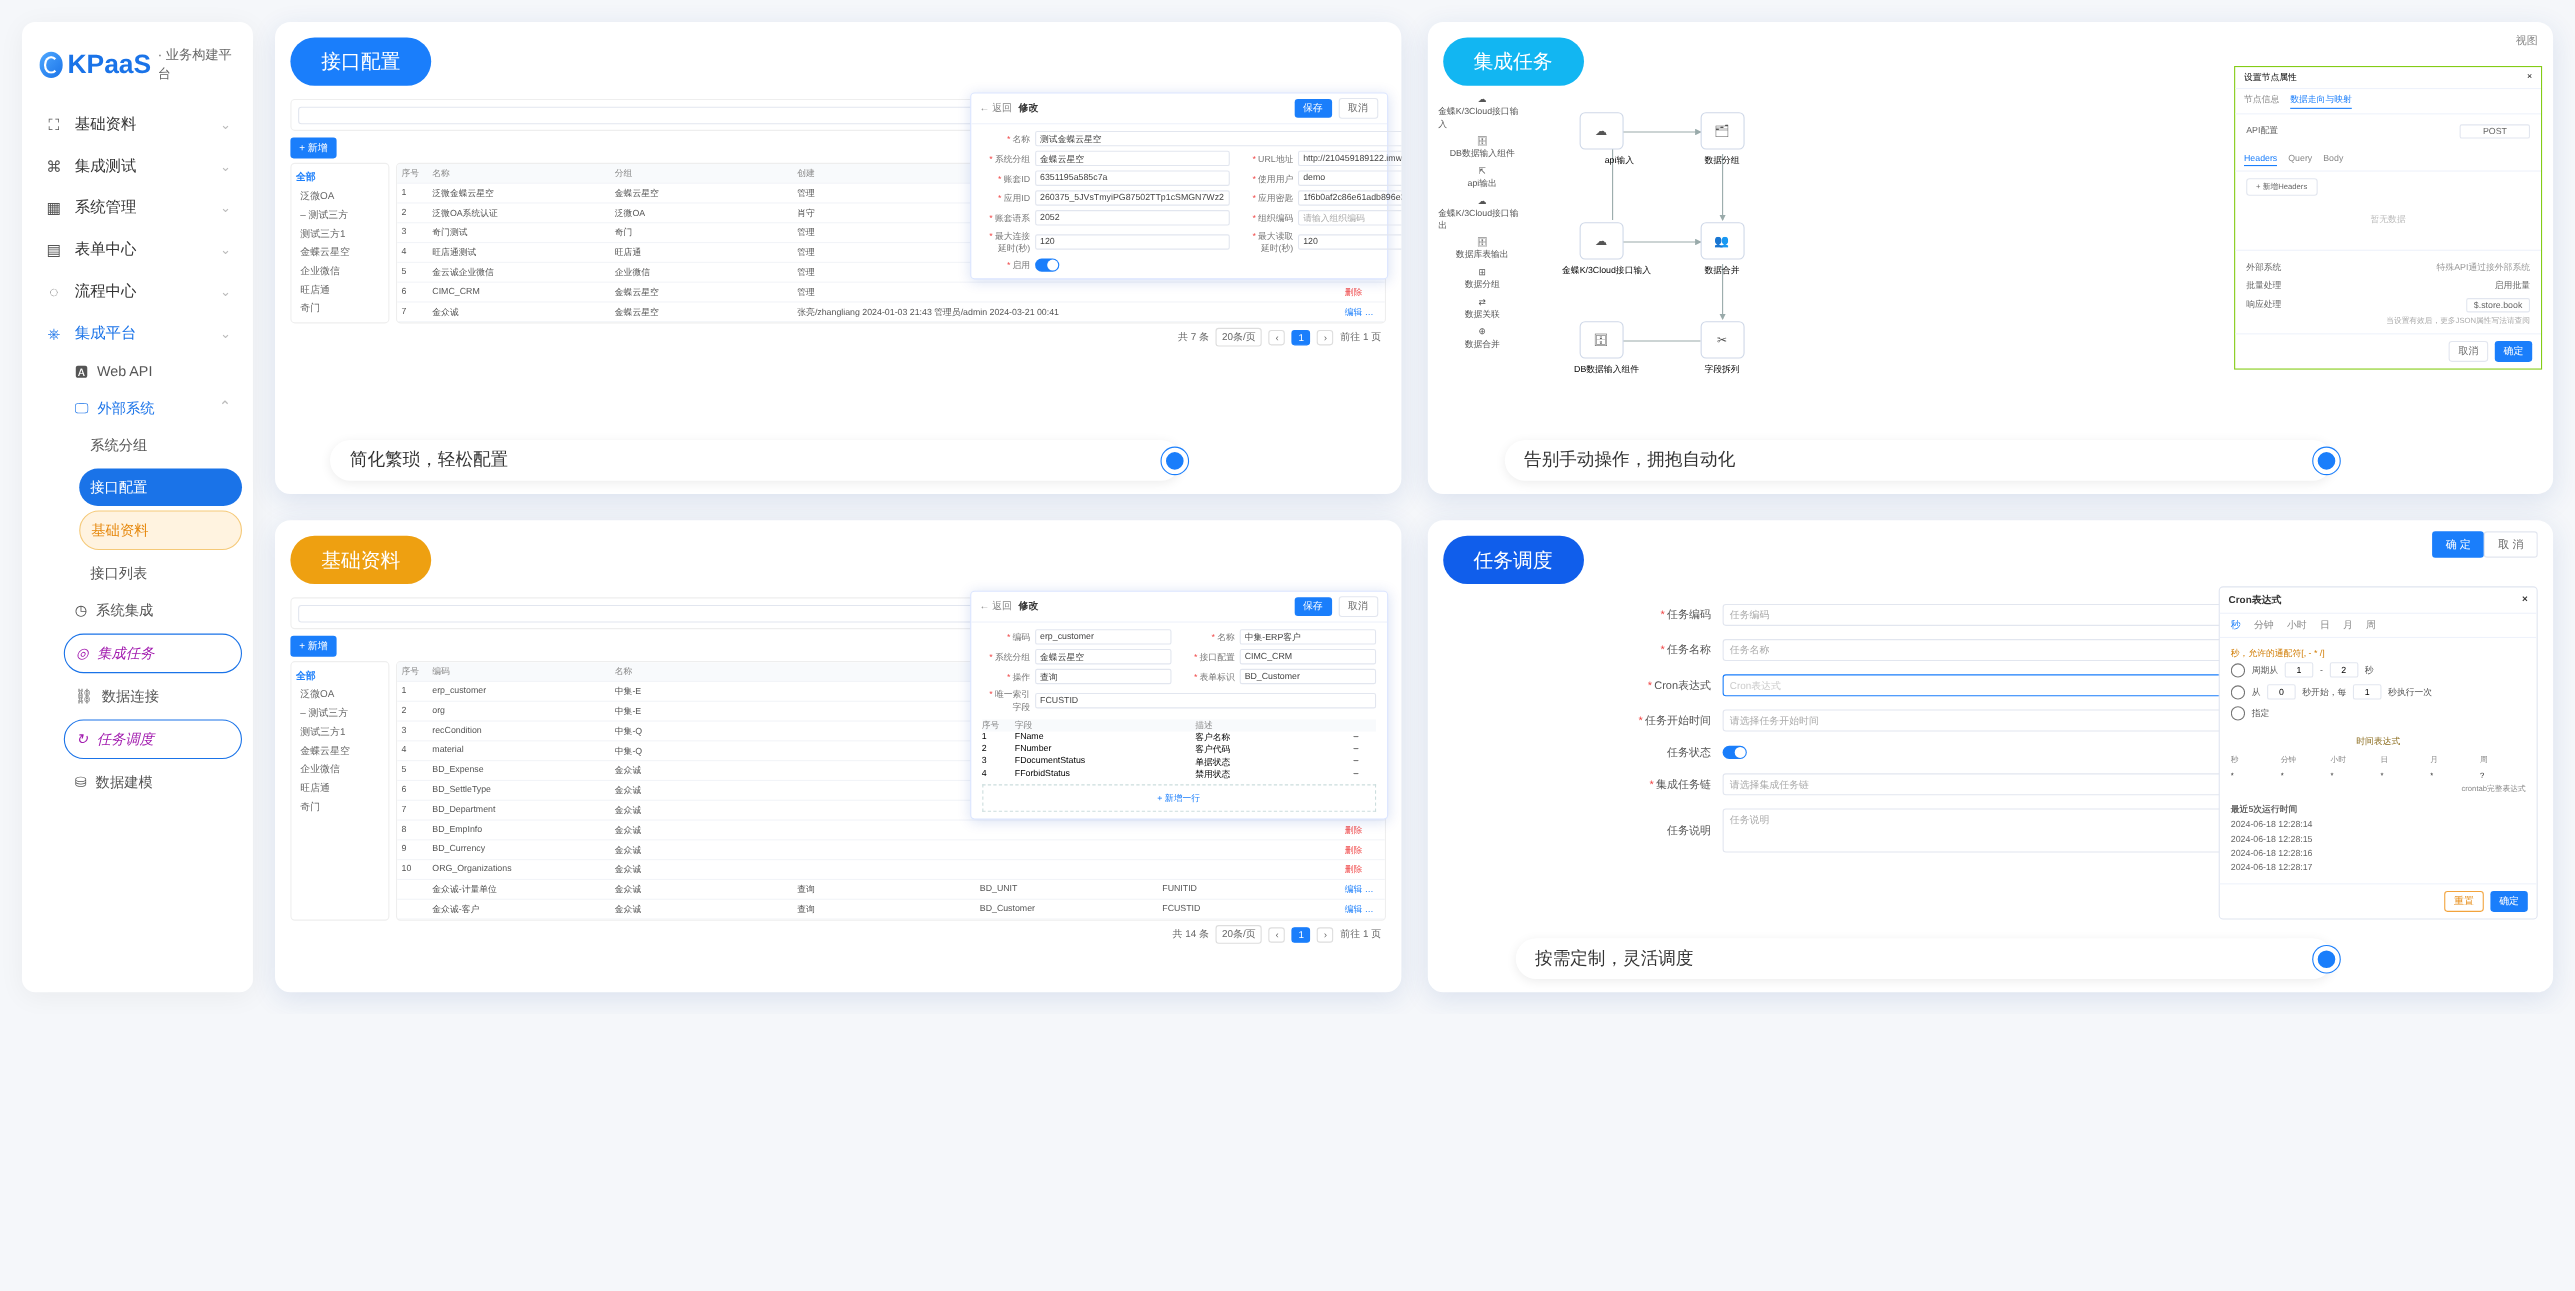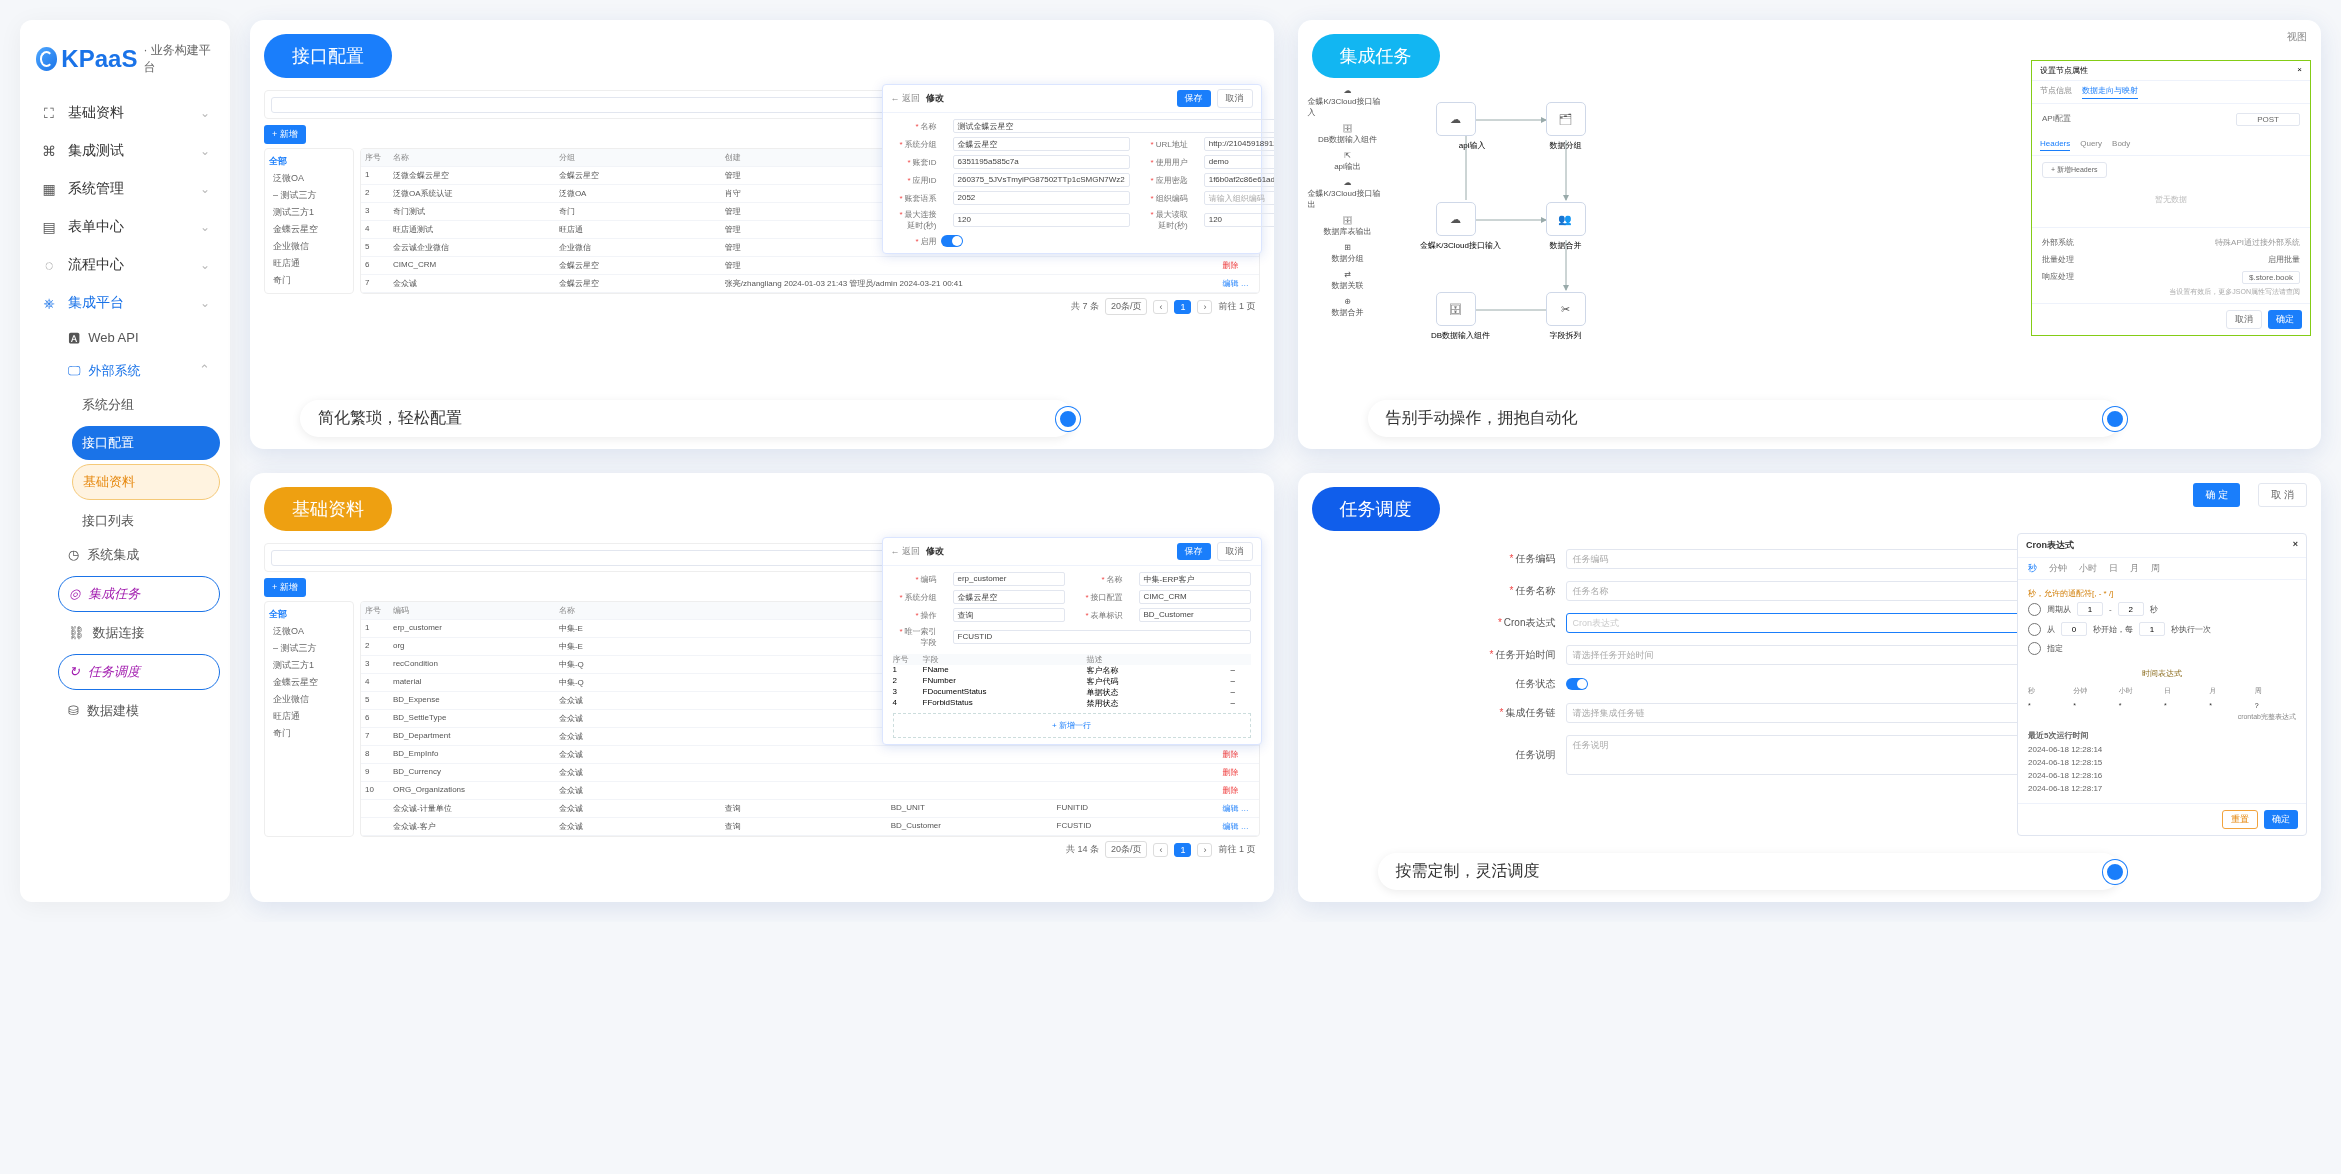--- a/index.html
+++ b/index.html
@@ -60,21 +60,21 @@
 
 .modal { position:absolute; top:64px; right:12px; width:380px; background:#fff; border:1px solid #dbe5ff; border-radius:4px; box-shadow:0 2px 12px rgba(0,60,180,.15); font-size:9px; z-index:4; }
 .modal-hd { display:flex; align-items:center; gap:6px; padding:4px 8px; border-bottom:1px solid #eef2fb; }
 .modal-hd .tt { color:#333; font-weight:600; }
 .modal-hd .back { color:#888; }
 .modal-hd .spacer { flex:1; }
 .modal-bd { padding:6px 10px; display:grid; grid-template-columns: 1fr 1fr; gap:4px 14px; }
 .fld { display:flex; align-items:center; gap:4px; }
 .fld label { width:44px; text-align:right; color:#777; font-size:8px; }
 .fld label::before { content:"*"; color:#f04646; margin-right:2px; }
-.fld .v { flex:1; border:1px solid #e2e6ef; border-radius:2px; padding:1px 4px; height:14px; font-size:8px; color:#444;margin-left:12px; }
+.fld .v { flex:1; border:1px solid #e2e6ef; border-radius:2px; padding:1px 4px; height:14px; font-size:8px; color:#444; }
 .toggle { width:22px; height:12px; background:#1a7efb; border-radius:6px; position:relative; }
 .toggle::after { content:""; position:absolute; right:1px; top:1px; width:10px; height:10px; background:#fff; border-radius:50%; }
 .node { width:40px; height:34px; border:1px solid #cfd8e8; border-radius:5px; display:flex; align-items:center; justify-content:center; background:#fff; position:absolute; font-size:11px; color:#555; }
 
 
 .flowarea { position:relative; height:270px; margin:60px 260px 0 110px; }
 .flow-icons { position:absolute; top:66px; left:10px; width:80px; display:flex; flex-direction:column; gap:6px; font-size:8px; color:#555; align-items:center; }
 .flow-icons .fi { display:flex; flex-direction:column; align-items:center; gap:1px; }
 
 .propmodal { position:absolute; top:40px; right:10px; width:280px; background:#fff; border:1px solid #84cc16; border-radius:0; font-size:8px; z-index:4; }
@@ -99,21 +99,21 @@
 .cronmodal .ctabs .on { color:#1a7efb; }
 .cronmodal .cbody { padding:8px 10px; color:#555; }
 .cronmodal .line { display:flex; gap:6px; align-items:center; padding:3px 0; font-size:8px; }
 .cronmodal .mini-in { border:1px solid #e2e6ef; border-radius:2px; width:26px; height:14px; font-size:8px; text-align:center; }
 .cronmodal .hdr2 { color:#8c6d1f; font-size:8px; padding:4px 0; }
 .cronmodal .grid5 { display:grid; grid-template-columns:repeat(6,1fr); gap:4px; padding:3px 0; font-size:7px; color:#888; }
 .cronmodal .runs { font-size:8px; color:#666; padding:2px 0; }
 .cronmodal .cft { display:flex; justify-content:flex-end; gap:6px; padding:6px 8px; border-top:1px solid #eef2fb; }
 .cron-orange { color:#d07b00; font-size:8px; }
 
-.topbtns { position:absolute; top:10px; right:14px; display:flex; gap:18px; font-size:10px; }
+.topbtns { position:absolute; top:10px; right:14px; display:flex; gap:0; font-size:10px; }
 svg { display:block; }
 </style>
 </head>
 <body>
 
 <aside class="sidebar">
   <div class="logo">
     <span class="logo-mark"></span>
     <span class="logo-text">KPaaS</span>
     <span class="logo-sub">· 业务构建平台</span>

